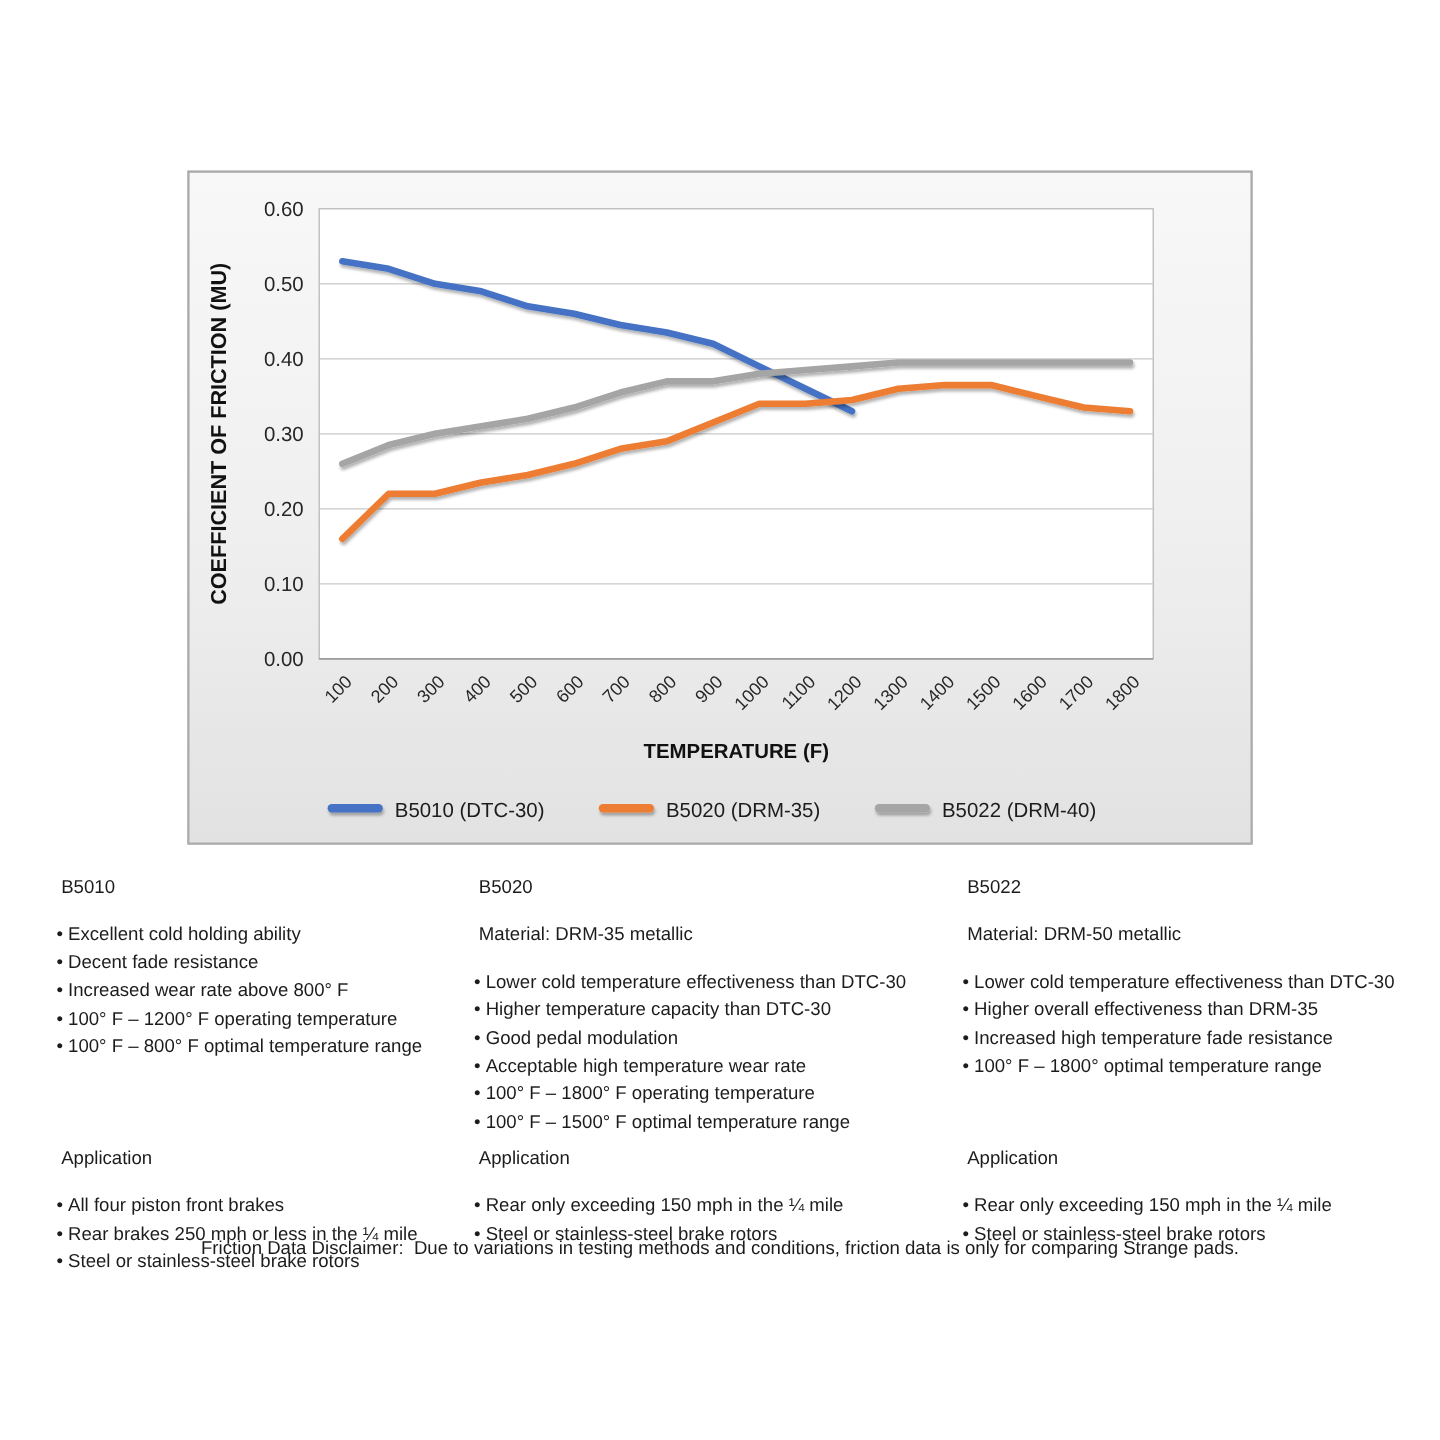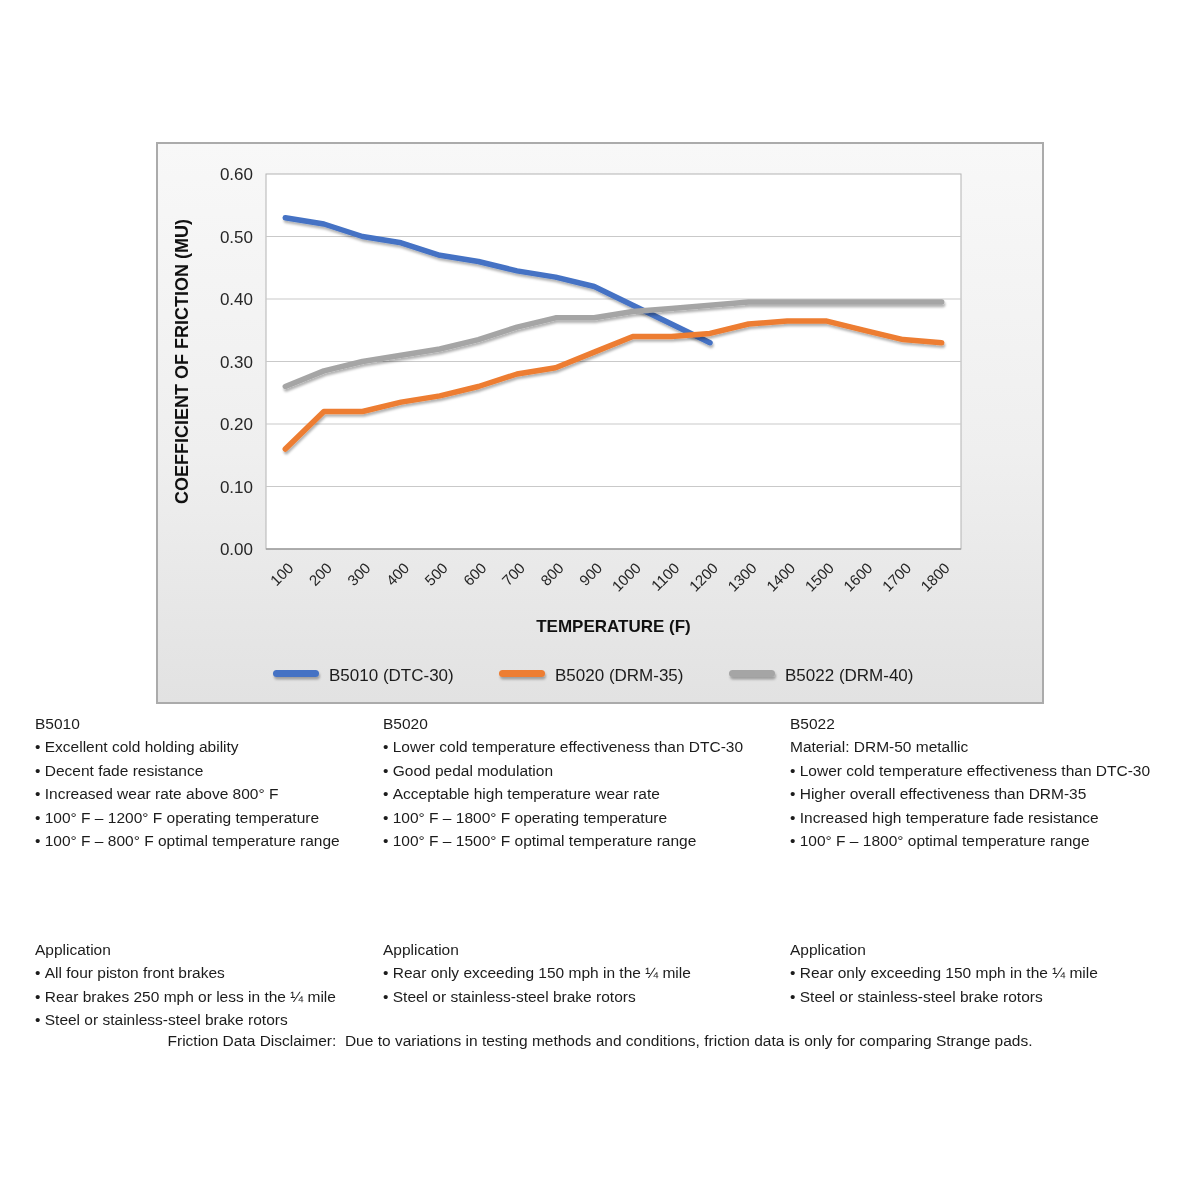--- a/index.html
+++ b/index.html
@@ -13,22 +13,22 @@
     background:linear-gradient(180deg,#f8f8f8 0%,#efefef 55%,#e2e2e2 100%);
   }
   .chart-panel svg{display:block;}
   .cols{
     position:absolute;left:35px;width:1150px;
     display:grid;grid-template-columns:348px 407px 395px;
     font-size:15.5px;line-height:23.4px;color:#1c1c1c;
   }
   .cols.info{top:712px;}
   .cols.app{top:938px;}
-  .col-block p{margin:0;}
-  .col-block ul{margin:0;padding:0;list-style:none;}
+  .col-block p{margin:16px;}
+  .col-block ul{margin:12px;padding:0;list-style:none;}
   .col-block li::before{content:"\2022\00a0";}
   .disclaimer{
     position:absolute;left:0;top:1032px;width:1200px;text-align:center;
     font-size:15.5px;color:#1c1c1c;
   }
 </style>
 </head>
 <body>
 
 <div class="chart-panel">
@@ -90,22 +90,24 @@
     <ul>
         <li>Excellent cold holding ability</li>
         <li>Decent fade resistance</li>
         <li>Increased wear rate above 800° F</li>
         <li>100° F – 1200° F operating temperature</li>
         <li>100° F – 800° F optimal temperature range</li>
       </ul>
   </div>
   <div class="col-block">
     <p>B5020</p>
+    <p>Material: DRM-35 metallic</p>
     <ul>
         <li>Lower cold temperature effectiveness than DTC-30</li>
+        <li>Higher temperature capacity than DTC-30</li>
         <li>Good pedal modulation</li>
         <li>Acceptable high temperature wear rate</li>
         <li>100° F – 1800° F operating temperature</li>
         <li>100° F – 1500° F optimal temperature range</li>
       </ul>
   </div>
   <div class="col-block">
     <p>B5022</p>
     <p>Material: DRM-50 metallic</p>
     <ul>

